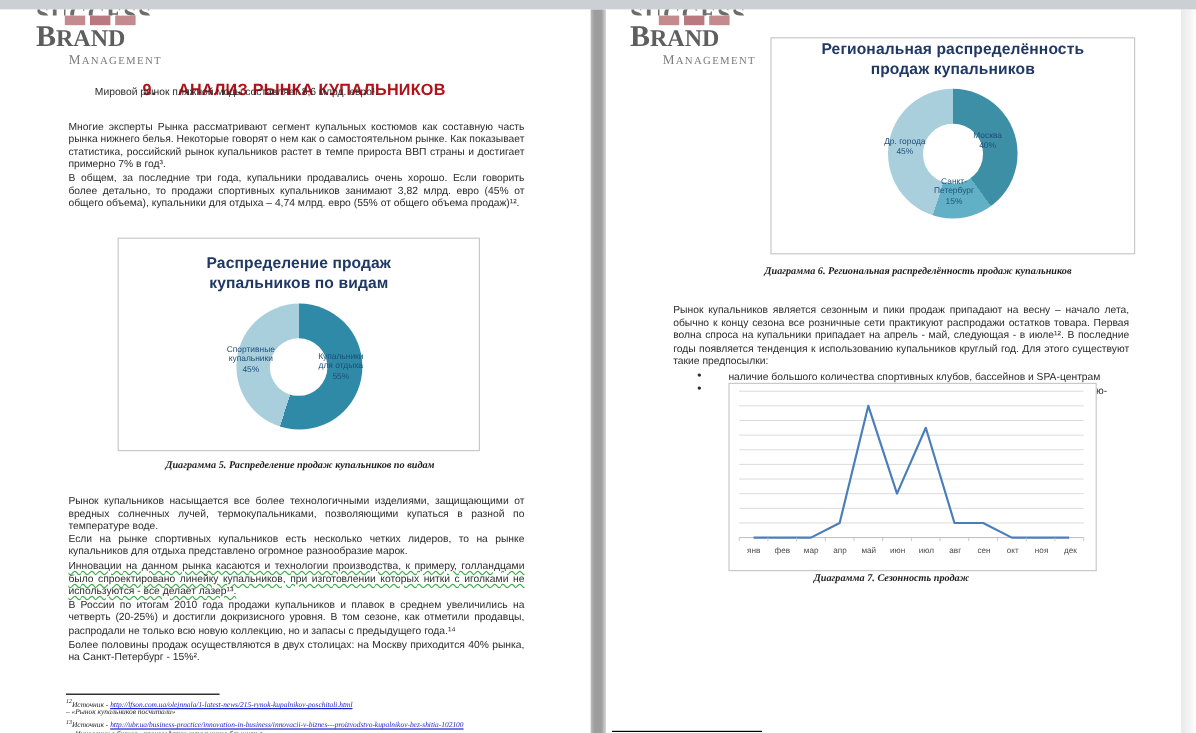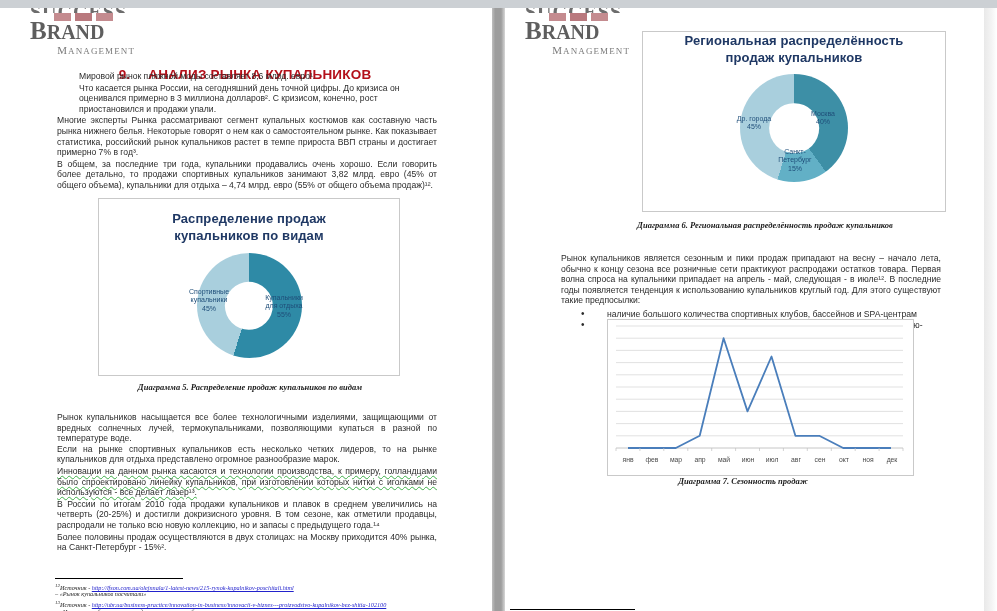--- a/index.html
+++ b/index.html
@@ -101,22 +101,21 @@
     </div>
 
     <div style="position:absolute;left:55px;top:44px;width:380px;">
       <div class="sec-head">
         <span class="num">9.</span><span>АНАЛИЗ РЫНКА КУПАЛЬНИКОВ</span>
       </div>
     </div>
 
     <div style="position:absolute;left:57px;top:63px;width:380px;">
       <p class="para first-lines">Мировой рынок пляжной моды составляет 8,6 млрд. евро¹.</p>
-      <p class="para first-lines" style="margin-top:1px;">Что касается рынка России, на сегодняшний день точной цифры. До кризиса он оценивался примерно в 3 миллиона долларов². С кризисом, конечно, рост приостановился и продажи упали.</p>
-      <p class="para" style="margin-top:1px;">Многие эксперты Рынка рассматривают сегмент купальных костюмов как составную часть рынка нижнего белья. Некоторые говорят о нем как о самостоятельном рынке. Как показывает статистика, российский рынок купальников растет в темпе прироста ВВП страны и достигает примерно 7% в год³.</p>
+      <p class="para" style="margin-top:18px;">Многие эксперты Рынка рассматривают сегмент купальных костюмов как составную часть рынка нижнего белья. Некоторые говорят о нем как о самостоятельном рынке. Как показывает статистика, российский рынок купальников растет в темпе прироста ВВП страны и достигает примерно 7% в год³.</p>
       <p class="para" style="margin-top:1px;">В общем, за последние три года, купальники продавались очень хорошо. Если говорить более детально, то продажи спортивных купальников занимают 3,82 млрд. евро (45% от общего объема), купальники для отдыха – 4,74 млрд. евро (55% от общего объема продаж)¹².</p>
     </div>
 
     <div class="chartbox" style="left:98px;top:190px;width:300px;height:176px;">
       <div class="chart-title" style="margin-top:11px;">
         <div>Распределение продаж</div>
         <div>купальников по видам</div>
       </div>
       <div class="donut-wrap" style="margin:9px auto 0;width:120px;height:105px;position:relative;">
         <div class="donut" id="donut5" style="width: 105px; height: 105px; margin: 0px auto; background: conic-gradient(rgb(46, 138, 166) 0deg, rgb(46, 138, 166) 198deg, rgb(169, 207, 221) 198deg, rgb(169, 207, 221) 360deg);"></div>

